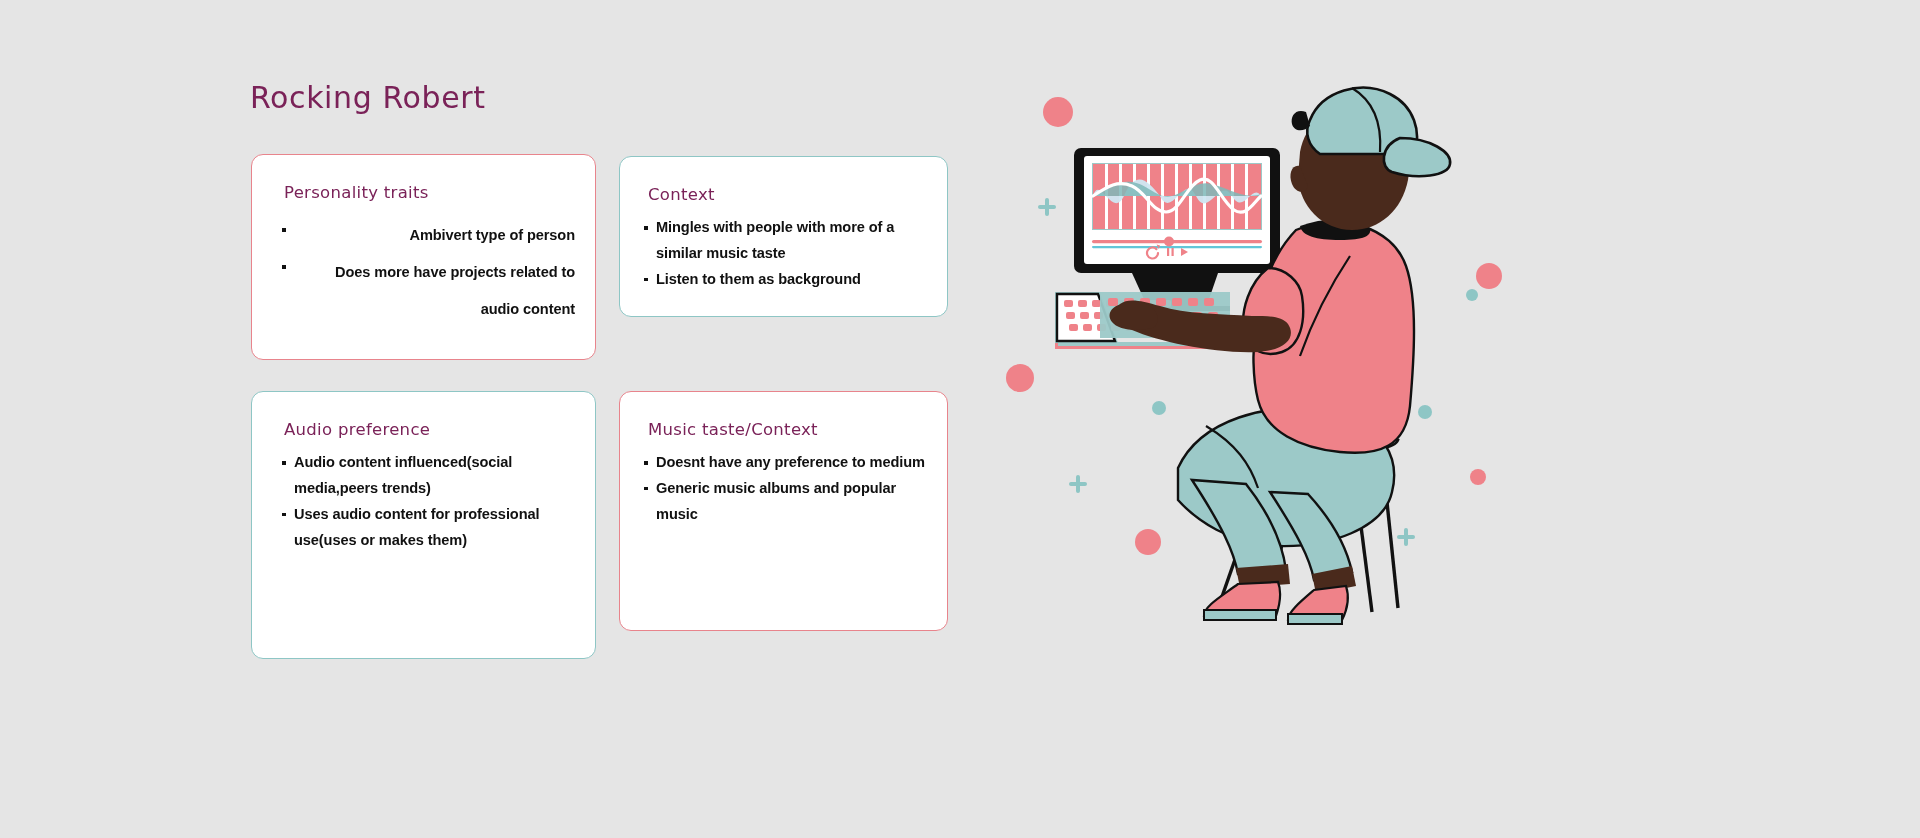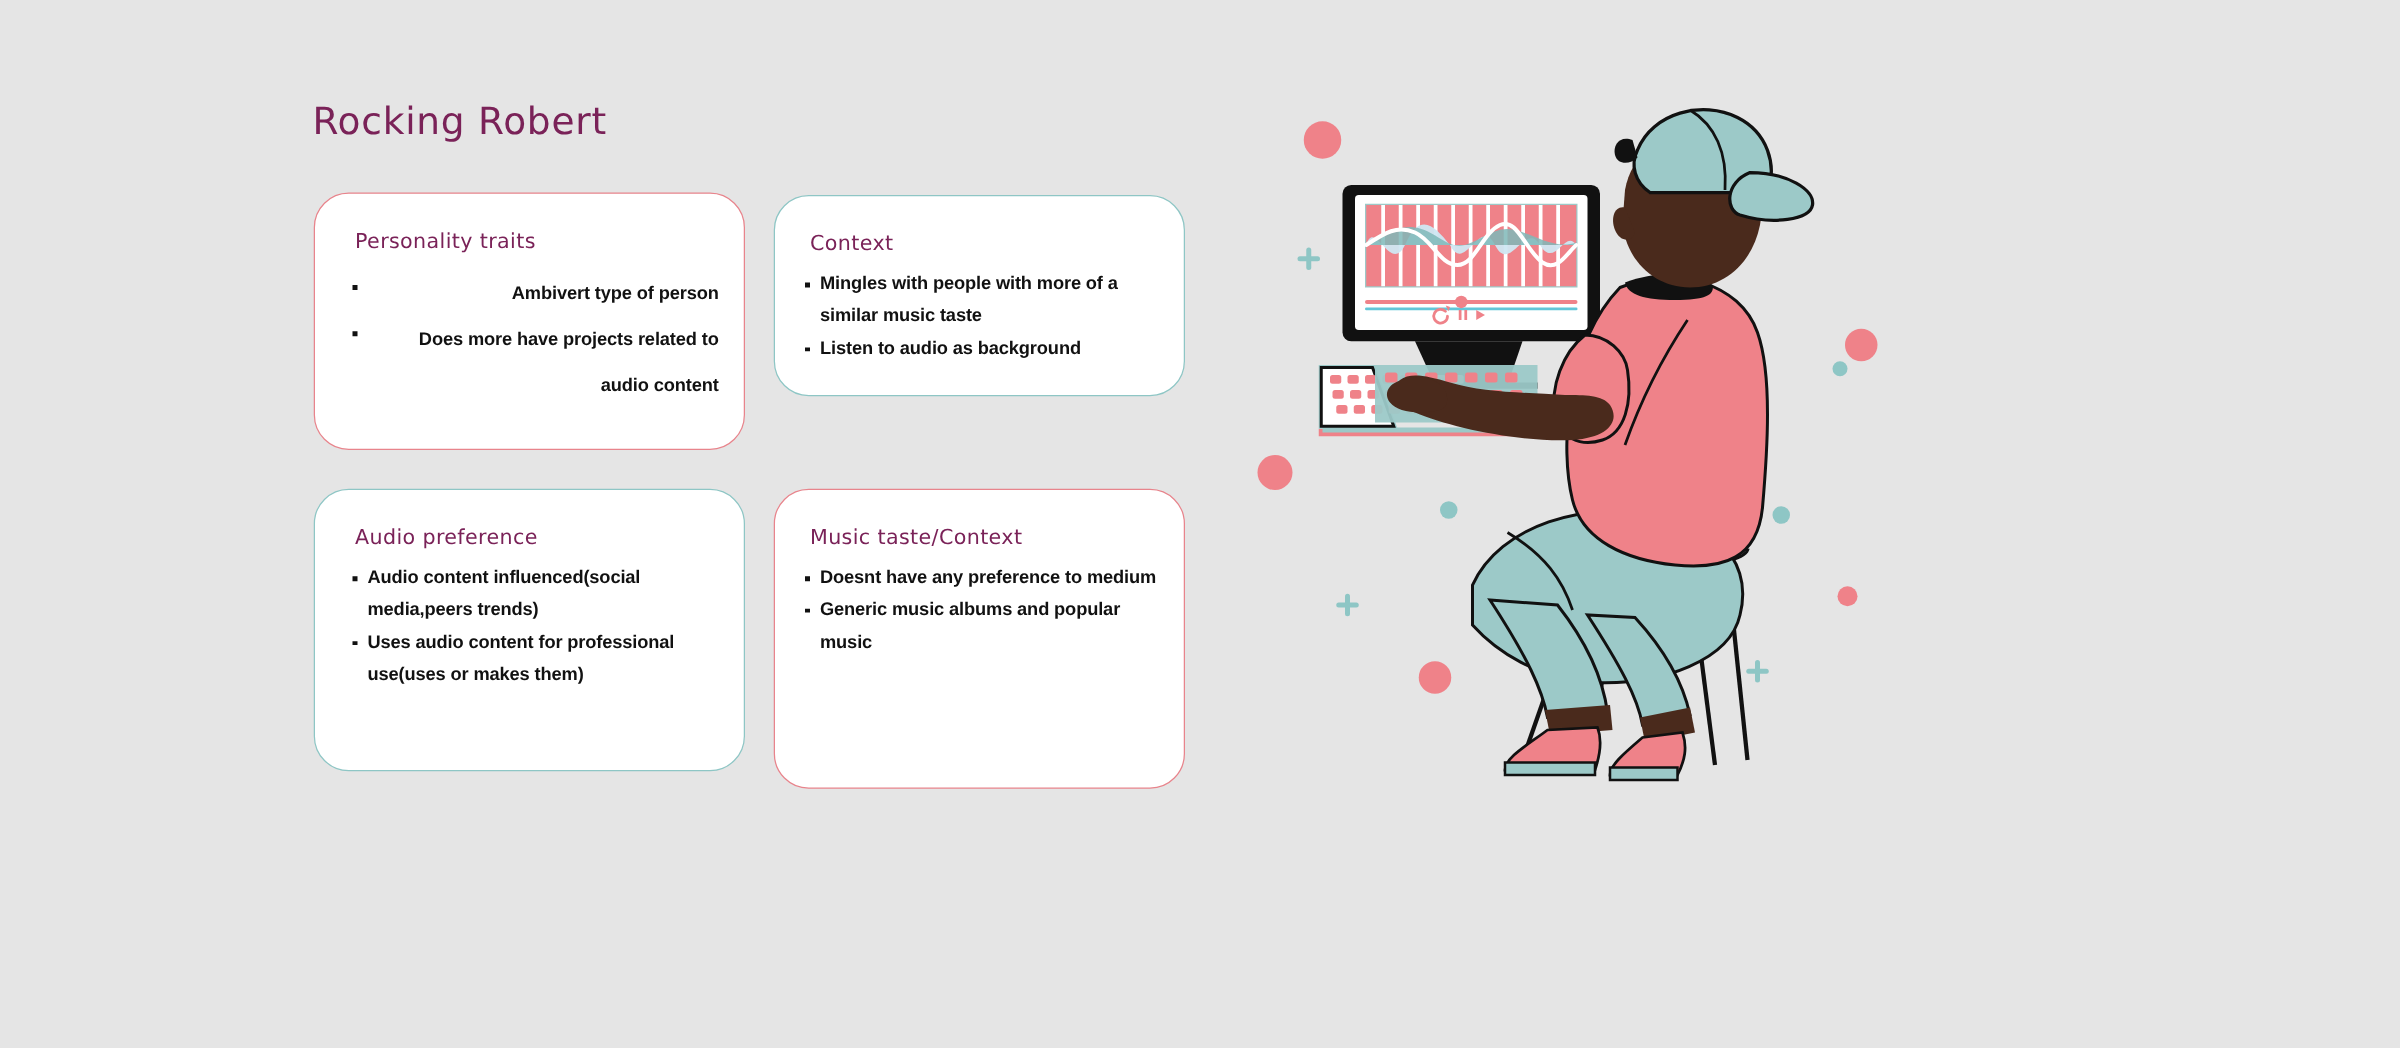--- a/index.html
+++ b/index.html
@@ -26,21 +26,21 @@
     font-weight: 400;
     letter-spacing: 0.6px;
     color: #7a2258;
     font-family: "DejaVu Sans", sans-serif;
   }
 
   
   .card {
     position: absolute;
     background: #ffffff;
-    border-radius: 28px;
+    border-radius: 12px;
     border: 1.6px solid #e8848c;
   }
   .card.teal { border-color: #8ec6c5; }
 
   .card-title {
     position: absolute;
     left: 32px;
     top: 28px;
     font-size: 16.5px;
     color: #7a2258;
@@ -73,21 +73,21 @@
     width: 3.5px;
     height: 3.5px;
     background: #111111;
   }
   
   .card-list.airy li { line-height: 2.55; text-align: right; }
 
   
   #card-personality { left: 251px;  top: 154px; width: 345px; height: 206px; }
   #card-context     { left: 619px;  top: 156px; width: 329px; height: 161px; }
-  #card-audio       { left: 251px;  top: 391px; width: 345px; height: 226px; }
+  #card-audio       { left: 251px;  top: 391px; width: 345px; height: 268px; }
   #card-music       { left: 619px;  top: 391px; width: 329px; height: 240px; }
 
   #card-context .card-list   { top: 58px; left: 24px; }
   #card-music .card-list     { top: 58px; left: 24px; }
   #card-audio .card-list     { top: 58px; left: 30px; }
 
   
   #illustration {
     position: absolute;
     left: 1000px;
@@ -110,21 +110,21 @@
       <li>Ambivert type of person</li>
       <li>Does more have projects related to</li>
       <li class="noBullet no-marker" style="padding-left: 12px; list-style: none;">audio content</li>
     </ul>
   </div>
 
   <div class="card teal" id="card-context">
     <div class="card-title" style="left:28px;">Context</div>
     <ul class="card-list">
       <li>Mingles with people with more of a similar music taste</li>
-      <li>Listen to audio as background</li>
+      <li>Listen to them as background</li>
     </ul>
   </div>
 
   <div class="card teal" id="card-audio">
     <div class="card-title">Audio preference</div>
     <ul class="card-list">
       <li>Audio content influenced(social media,peers trends)</li>
       <li>Uses audio content for professional use(uses or makes them)</li>
     </ul>
   </div>

